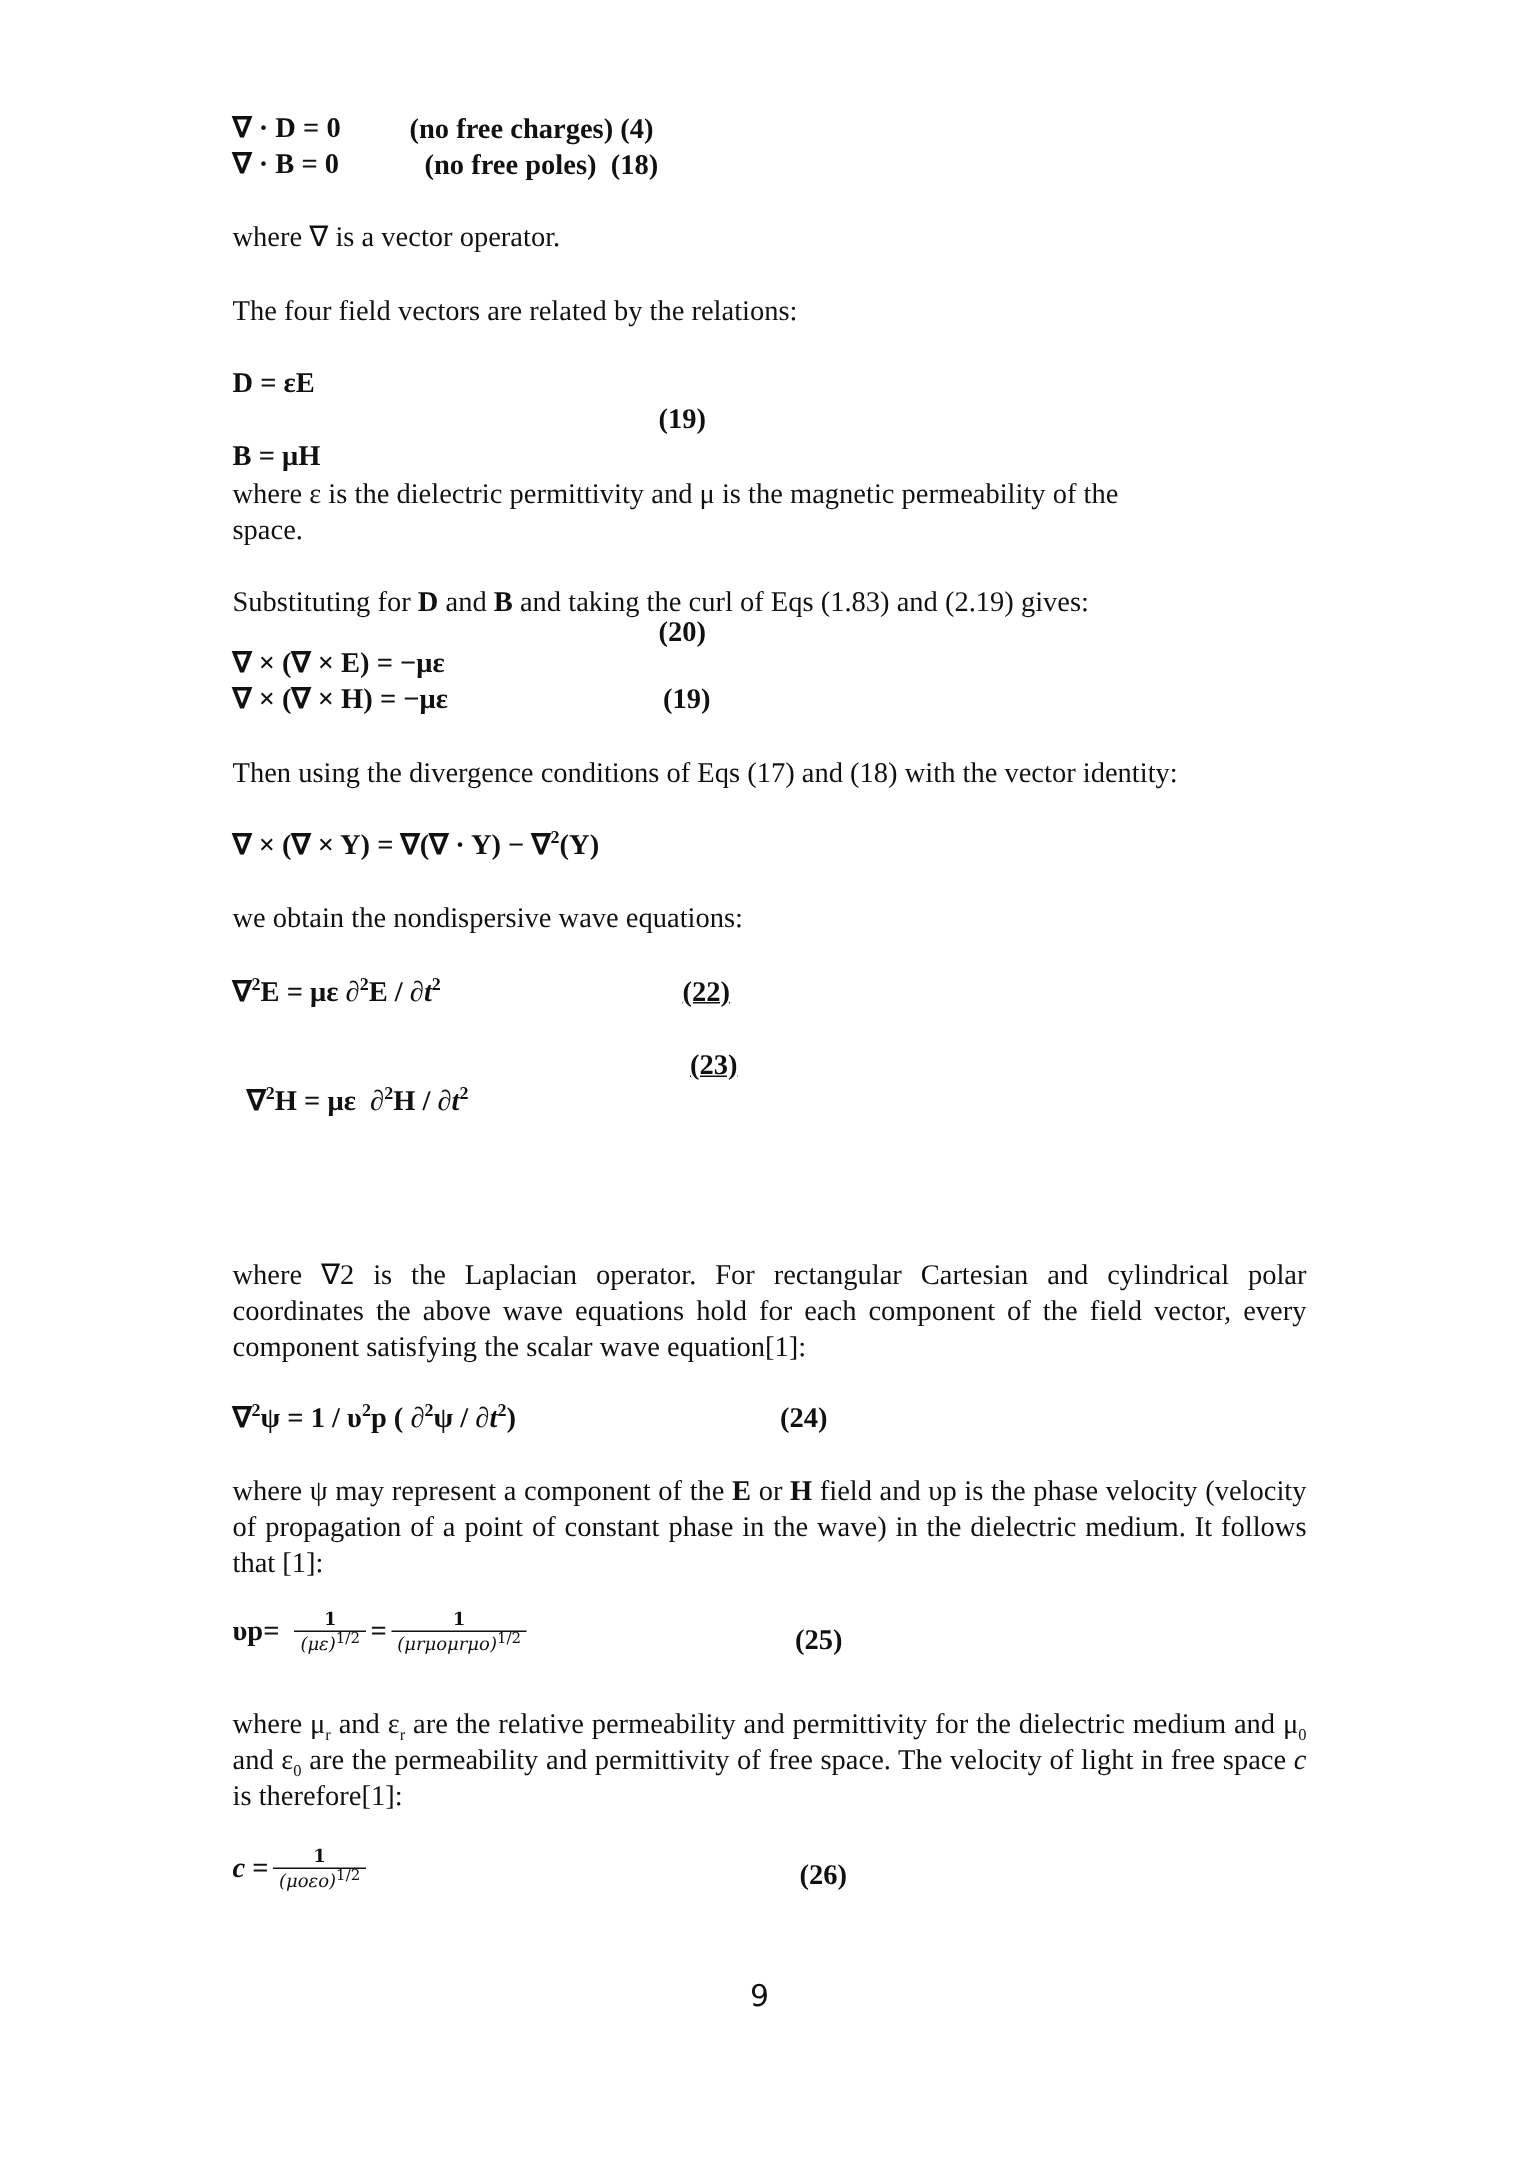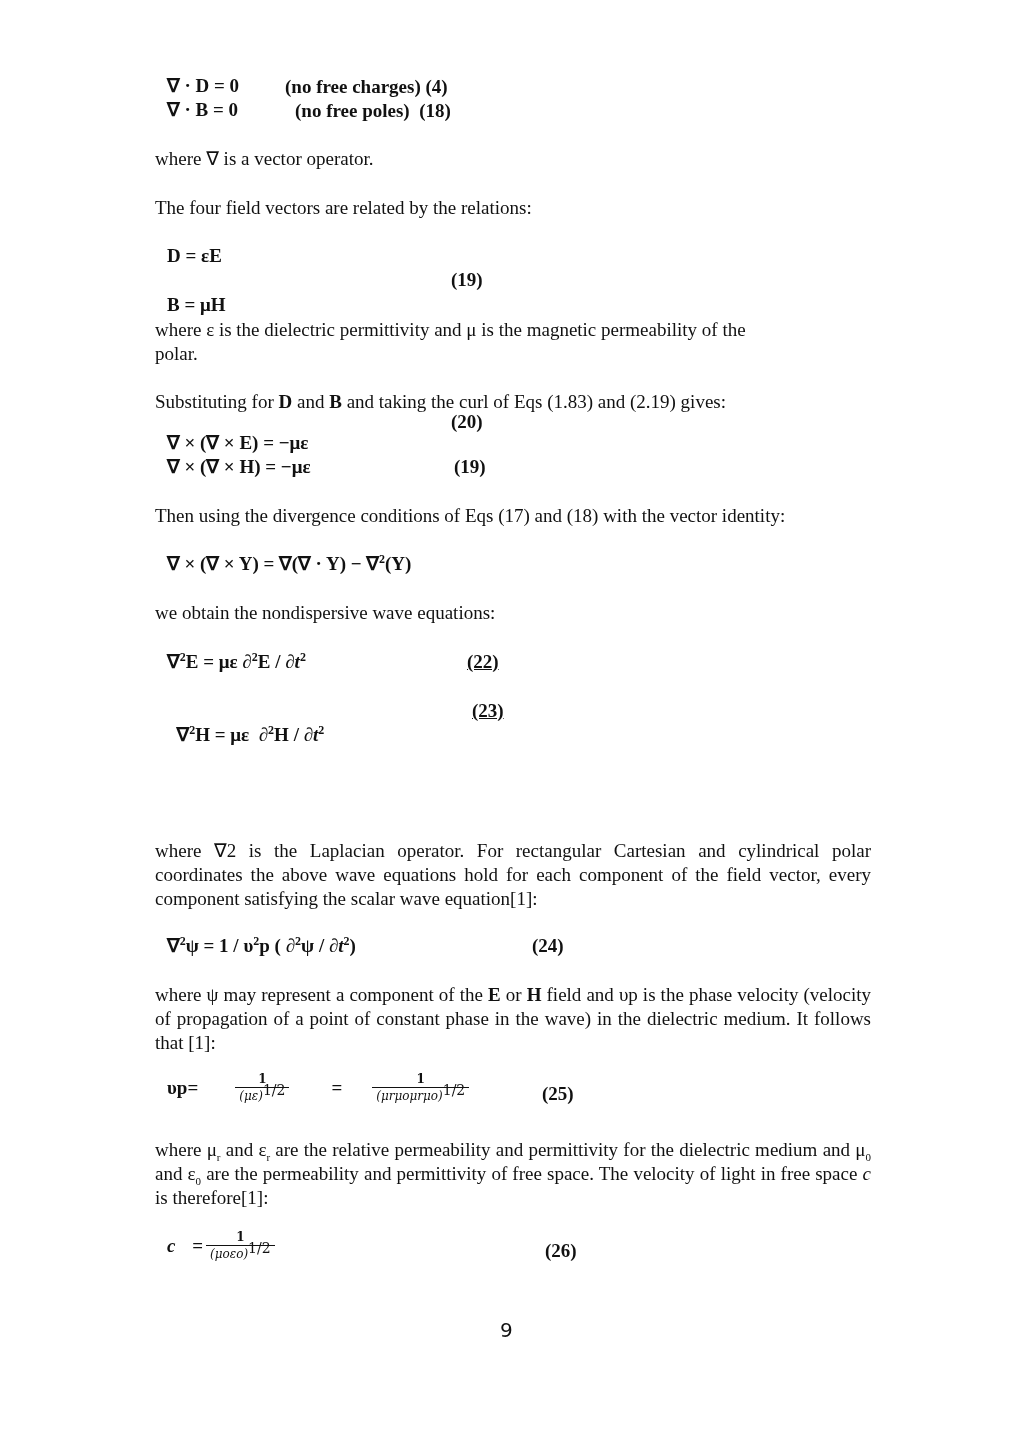--- a/index.html
+++ b/index.html
@@ -1,25 +1,25 @@
 <!DOCTYPE html>
 <html><head>
 <meta charset="utf-8">
 <style>
   html, body { margin: 0; padding: 0; background: #ffffff; }
   body { width: 1024px; height: 1449px; position: relative; overflow: hidden;
          font-family: "Liberation Serif", serif; color: #111; }
   .abs { position: absolute; white-space: nowrap; }
   .t { font-size: 19px; line-height: 24px; }
-  .b { font-weight: bold; margin-left: 12px; }
+  .b { font-weight: bold; }
   .para { position: absolute; left: 155px; width: 716px; font-size: 19px; line-height: 24px; text-align: justify; text-align-last: left; }
   .frac { display: inline-flex; flex-direction: column; align-items: center; vertical-align: middle; margin: 0 3px; }
   .frac .num { font-family: "DejaVu Serif", serif; font-weight: bold; font-size: 12px; line-height: 15px; padding: 0 4px; }
   .frac .den { font-family: "DejaVu Serif", serif; font-style: italic; font-size: 12px; line-height: 15px; border-top: 1.2px solid #111; padding: 1px 4px 0; }
-  .frac .den sup { font-style: normal; font-size: 14px; margin-top: 22px; }
+  .frac .den sup { font-style: normal; font-size: 10px; margin-top: 22px; }
   .pagenum { font-family: "DejaVu Sans", sans-serif; font-size: 20px; }
   sup { font-size: 12px; line-height: 0; }
   sub { font-size: 11px; line-height: 0; }
 </style>
 </head>
 <body>
 
 <div class="abs t b" style="left:155px; top:74px;">
   <span>∇ · D = 0</span>
 </div>
@@ -29,21 +29,21 @@
 </div>
 <div class="abs t b" style="left:283px; top:99px; white-space:pre;">(no free poles)  (18)</div>
 
 <div class="abs t" style="left:155px; top:147px;">where ∇ is a vector operator.</div>
 <div class="abs t" style="left:155px; top:196px;">The four field vectors are related by the relations:</div>
 
 <div class="abs t b" style="left:155px; top:244px;">D = εE</div>
 <div class="abs t b" style="left:439px; top:268px;">(19)</div>
 <div class="abs t b" style="left:155px; top:293px;">B = μH</div>
 <div class="abs t" style="left:155px; top:318px;">where ε is the dielectric permittivity and μ is the magnetic permeability of the</div>
-<div class="abs t" style="left:155px; top:342px;">polar.</div>
+<div class="abs t" style="left:155px; top:342px;">space.</div>
 
 <div class="abs t" style="left:155px; top:390px;">
   <span>Substituting for </span><b>D</b><span> and </span><b>B</b><span> and taking the curl of Eqs (1.83) and (2.19) gives:</span>
 </div>
 
 <div class="abs t b" style="left:155px; top:431px;">∇ × (∇ × E) = −με</div>
 <div class="abs t b" style="left:439px; top:410px;">(20)</div>
 <div class="abs t b" style="left:155px; top:455px;">∇ × (∇ × H) = −με</div>
 <div class="abs t b" style="left:442px; top:455px;">(19)</div>
 
@@ -69,21 +69,21 @@
 
 <div class="abs t b" style="left:155px; top:934px;">
   <span>∇</span><sup>2</sup><span>ψ = 1 / υ</span><sup>2</sup><span>p ( ∂</span><sup>2</sup><span>ψ / ∂</span><i>t</i><sup>2</sup><span>)</span>
 </div>
 <div class="abs t b" style="left:520px; top:934px;">(24)</div>
 
 <div class="para" style="top:983px;">
   <span>where ψ may represent a component of the </span><b>E</b><span> or </span><b>H</b><span> field and υp is the phase velocity (velocity of propagation of a point of constant phase in the wave) in the dielectric medium. It follows that [1]:</span>
 </div>
 
-<div class="abs" style="left:155px; top:1072px; display:flex; align-items:center;gap:27px;">
+<div class="abs" style="left:155px; top:1072px; display:flex; align-items:center;">
   <span class="t b">υp=</span>
   <span class="frac" style="margin-left:10px;">
     <span class="num">1</span>
     <span class="den"><span>(με)</span><sup>1/2</sup></span>
   </span>
   <span class="t b">=</span>
   <span class="frac">
     <span class="num">1</span>
     <span class="den"><span>(μrμoμrμo)</span><sup>1/2</sup></span>
   </span>

